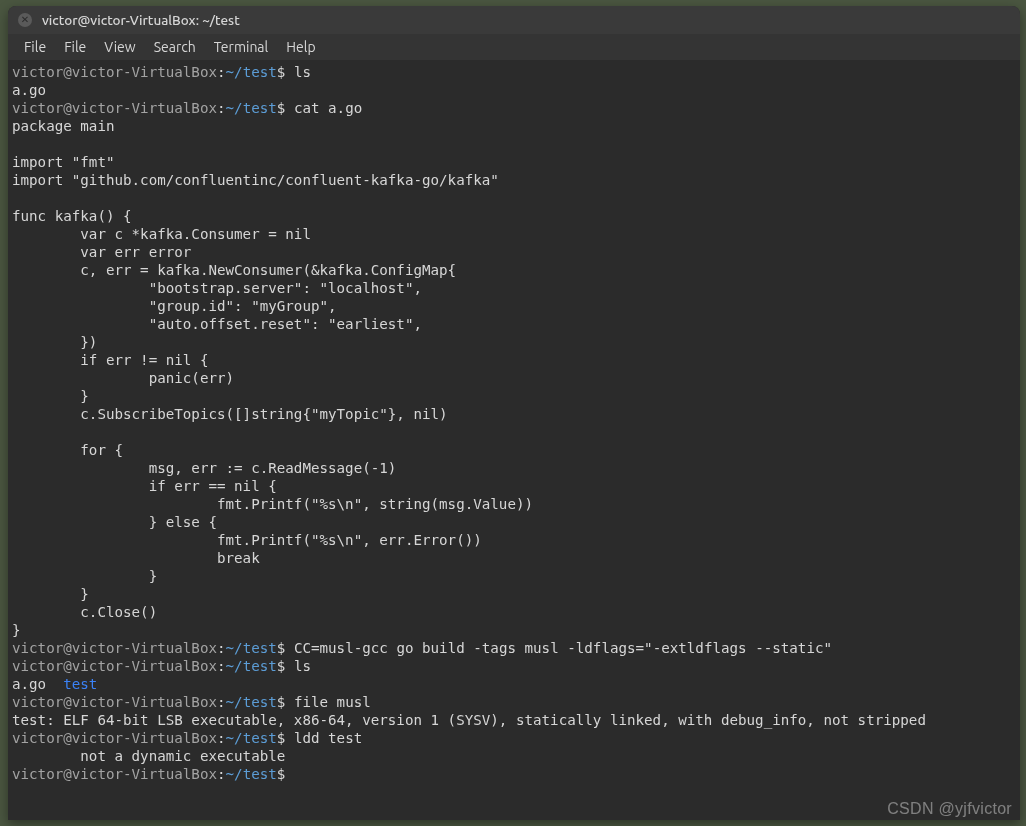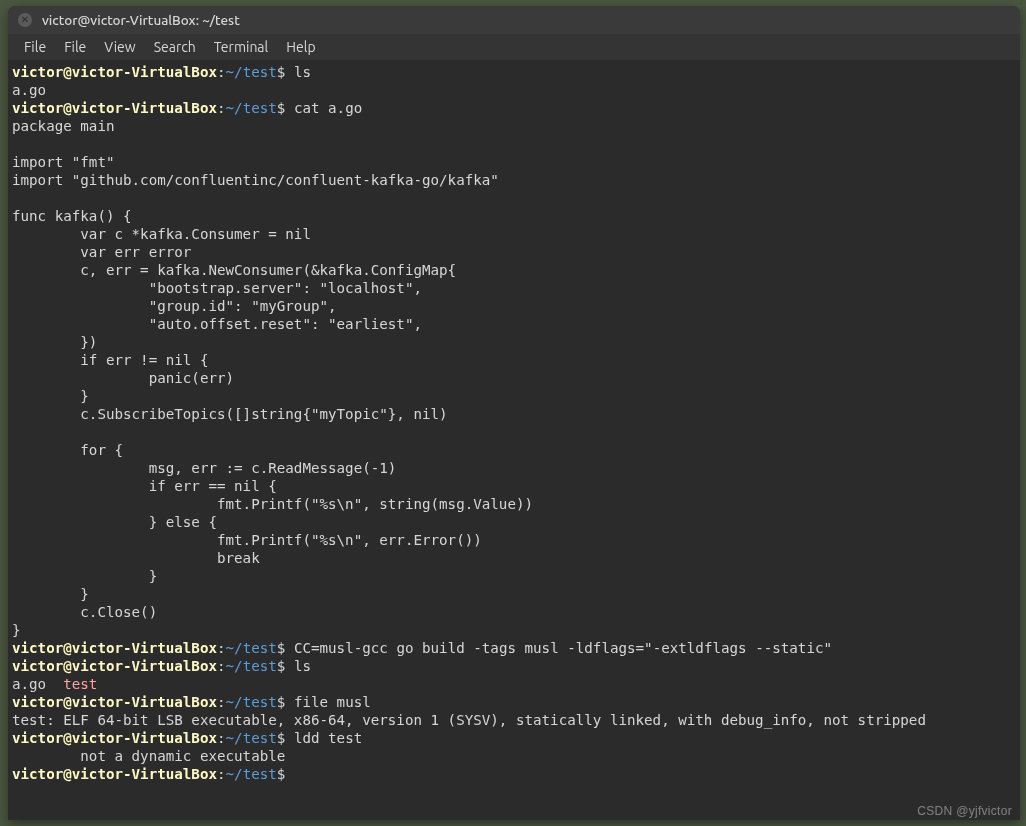--- a/index.html
+++ b/index.html
@@ -68,31 +68,31 @@
     flex: 1;
     background: #2b2b2b;
     padding: 3px 4px;
     font-size: 14.2px;
     line-height: 18px;
     color: #d6d6d6;
     white-space: pre;
     overflow: hidden;
     font-family: "DejaVu Sans Mono", "Ubuntu Mono", monospace;
   }
-  .c-green { color: #fef9c3; font-weight: bold; }
+  .c-green { color: #a3a3a3; }
   .c-blue  { color: #5c9dd6; }
-  .c-teal  { color: #fca5a5; }
+  .c-teal  { color: #3b82f6; }
   .c-white { color: #d6d6d6; }
   .watermark {
     position: absolute;
     bottom: 8px;
     right: 14px;
     color: rgba(230,230,230,0.45);
     font-family: sans-serif;
-    font-size: 12px;
+    font-size: 16px;
     letter-spacing: 0.3px;
   }
 </style>
 </head>
 <body>
 
 <div class="window">
 
   <div class="titlebar">
     <div class="close-btn">✕</div>

